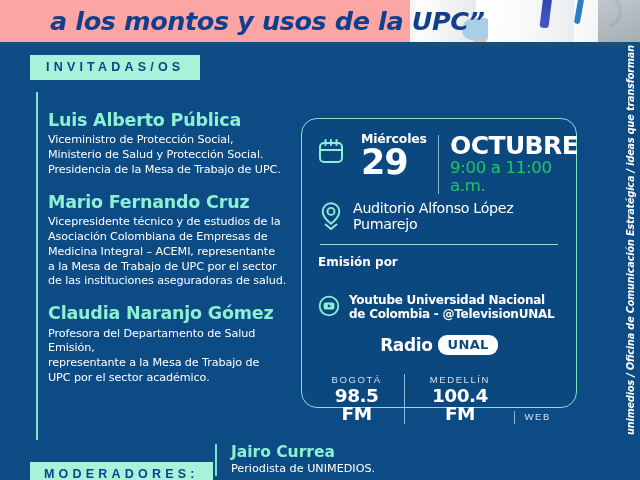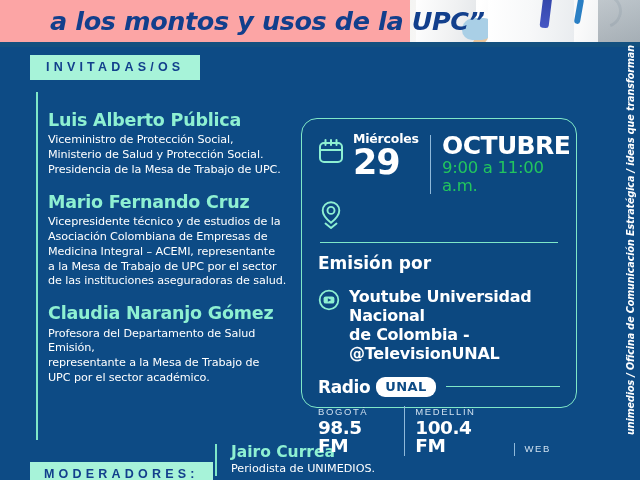--- a/index.html
+++ b/index.html
@@ -141,21 +141,21 @@
   
   .info-card {
     position: absolute; left: 301px; top: 118px;
     width: 276px; height: 290px;
     border: 1.6px solid #7fe7c8;
     border-radius: 16px;
     background: rgba(10,62,115,0.25);
     padding: 14px 16px 10px 16px;
   }
 
-  .date-row { display: flex; align-items: flex-start; gap: 9px; }
+  .date-row { display: flex; align-items: flex-start; gap: 17px; }
   .cal-icon { width: 26px; height: 27px; flex: 0 0 26px; margin-top: 5px; }
   .date-text { display: flex; align-items: stretch; }
   .date-left { padding-right: 11px; text-align: left; }
   .date-weekday {
     color: #ffffff; font-family: "DejaVu Sans", sans-serif;
     font-size: 12.5px; font-weight: bold; line-height: 1;
     margin-bottom: 1px; letter-spacing: -0.2px;
   }
   .date-day {
     color: #ffffff; font-family: "DejaVu Sans", sans-serif;
@@ -178,46 +178,46 @@
   .pin-icon { width: 26px; height: 30px; flex: 0 0 26px; }
   .place-text {
     color: #ffffff; font-family: "DejaVu Sans", sans-serif;
     font-size: 14.2px; letter-spacing: -0.3px;
   }
 
   .card-rule { height: 1.4px; background: #7fe7c8; margin: 12px 2px 10px 2px; }
 
   .emision-label {
     color: #ffffff; font-family: "DejaVu Sans", sans-serif;
-    font-weight: bold; font-size: 17px; margin-bottom: 14px;
+    font-weight: bold; font-size: 12px; margin-bottom: 24px;
   }
   .yt-row { display: flex; align-items: flex-start; gap: 9px; }
   .yt-icon { width: 22px; height: 22px; flex: 0 0 22px; margin-top: 2px; }
   .yt-text {
     color: #ffffff; font-family: "DejaVu Sans", sans-serif;
-    font-weight: bold; font-size: 16px; line-height: 1.2;
+    font-weight: bold; font-size: 12px; line-height: 1.2;
     letter-spacing: -0.25px; white-space: pre-line;
   }
 
-  .radio-row { display: flex; align-items: center; gap: 10px; margin-top: 13px; }
+  .radio-row { display: flex; align-items: center; gap: 10px; margin-top: 13px; flex-direction: column; }
   .radio-logo { display: flex; align-items: center; gap: 6px; }
   .radio-word {
     color: #ffffff; font-family: "DejaVu Sans", sans-serif;
     font-weight: bold; font-size: 17px; letter-spacing: -0.4px;
   }
   .radio-pill {
     background: #ffffff; color: #0d4b85;
     font-family: "DejaVu Sans", sans-serif; font-weight: bold;
     font-size: 13px; letter-spacing: 0.4px;
     padding: 2px 9px 3px 9px; border-radius: 9px;
   }
   .radio-line { flex: 1; height: 1.4px; background: #7fe7c8; }
 
   .freq-row { display: flex; align-items: flex-end; margin-top: 9px; }
-  .freq-col { padding-right: 9px; }
+  .freq-col { padding-right: 9px; text-align: center; }
   .freq-col + .freq-col { padding-left: 10px; border-left: 1.4px solid #8fb9da; }
   .freq-city {
     color: #cfe0ef; font-family: "Liberation Sans", sans-serif;
     font-size: 9.5px; letter-spacing: 1.6px; margin-bottom: 2px;
   }
   .freq-val {
     color: #ffffff; font-family: "DejaVu Sans", sans-serif;
     font-weight: bold; font-size: 18.5px; line-height: 1;
     letter-spacing: -0.5px;
   }
@@ -307,20 +307,21 @@
         </div>
       </div>
     </div>
 
     <div class="place-row">
       <svg class="pin-icon" viewBox="0 0 26 30" fill="none">
         <path d="M13 2.2c-4.6 0-8.3 3.7-8.3 8.3 0 5.6 8.3 12.3 8.3 12.3s8.3-6.7 8.3-12.3c0-4.6-3.7-8.3-8.3-8.3z" stroke="#8ef0d2" stroke-width="1.9"></path>
         <circle cx="13" cy="10.4" r="3.5" stroke="#8ef0d2" stroke-width="1.9"></circle>
         <path d="M7.5 23.5L13 28l5.5-4.5" stroke="#8ef0d2" stroke-width="1.9" stroke-linecap="round" stroke-linejoin="round"></path>
       </svg>
+      <div class="place-text">Auditorio Alfonso López Pumarejo</div>
     </div>
 
     <div class="card-rule"></div>
 
     <div class="emision-label">Emisión por</div>
 
     <div class="yt-row">
       <svg class="yt-icon" viewBox="0 0 22 22" fill="none">
         <circle cx="11" cy="11" r="9.3" stroke="#8ef0d2" stroke-width="1.8"></circle>
         <rect x="5.6" y="7.4" width="10.8" height="7.2" rx="2.2" fill="#8ef0d2"></rect>

